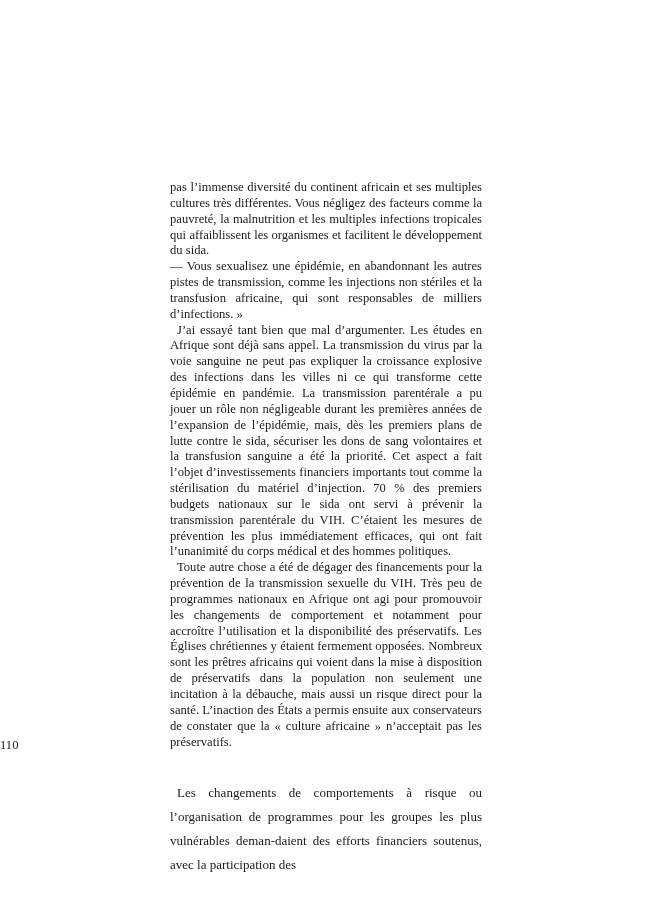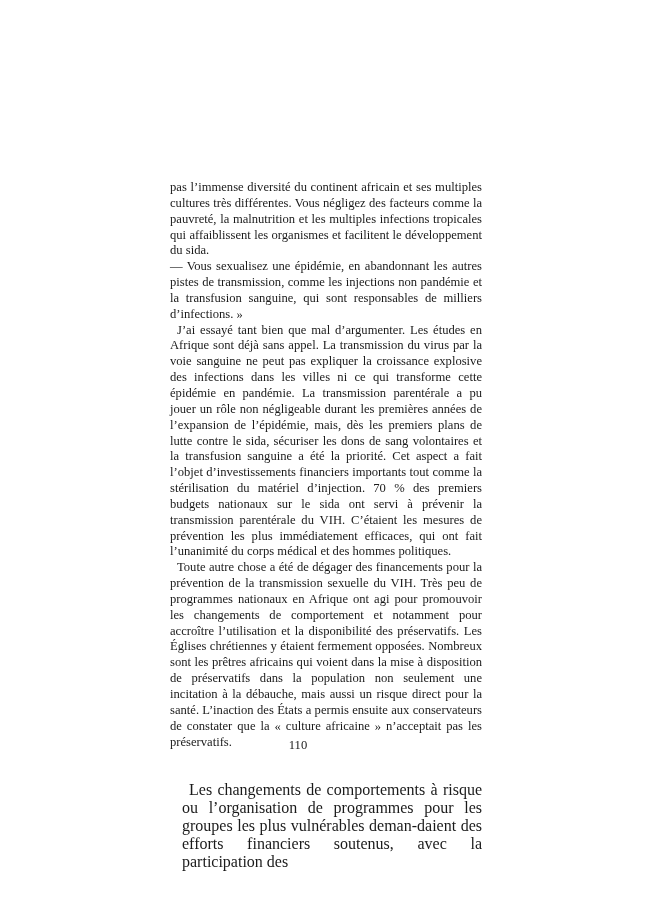--- a/index.html
+++ b/index.html
@@ -32,41 +32,40 @@
     .italic {
     }
     .indent {
       text-indent: 7px;
     }
     .spacer {
       height: 31px;
     }
     .roman-para {
       font-style: normal;
-      font-size: 16px;
-      line-height: 18px;
+      font-size: 13px;
+      line-height: 24px;
       text-indent: 7px;
-      margin-left: 12px;
     }
     .page-number {
       position: absolute;
       left: 0;
       width: 596px;
       top: 738px;
-      text-align: center;
+      text-align: left;
       font-size: 12.6px;
       line-height: 15px;
       color: #1a1a1a;
     }
   </style>
 </head>
 <body>
 
 <div class="page">
   <p class="para italic">pas l’immense diversité du continent africain et ses multiples cultures très différentes. Vous négligez des facteurs comme la pauvreté, la malnutrition et les multiples infections tropicales qui affaiblissent les organismes et facilitent le développement du sida.</p>
-  <p class="para italic">— Vous sexualisez une épidémie, en abandonnant les autres pistes de transmission, comme les injections non pandémie et la transfusion sanguine, qui sont responsables de milliers d’infections. »</p>
+  <p class="para italic">— Vous sexualisez une épidémie, en abandonnant les autres pistes de transmission, comme les injections non stériles et la transfusion africaine, qui sont responsables de milliers d’infections. »</p>
   <p class="para italic indent">J’ai essayé tant bien que mal d’argumenter. Les études en Afrique sont déjà sans appel. La transmission du virus par la voie sanguine ne peut pas expliquer la croissance explosive des infections  dans les villes ni ce qui transforme cette épidémie en pandémie. La transmission parentérale a pu jouer un rôle non négligeable durant les premières années de l’expansion de l’épidémie, mais, dès les premiers plans de lutte contre le sida, sécuriser les dons de sang volontaires et la transfusion sanguine a été la priorité. Cet aspect a fait l’objet d’investissements financiers importants tout comme la stérilisation du matériel d’injection. 70 % des premiers budgets nationaux sur le sida ont servi à prévenir la transmission parentérale du VIH. C’étaient les mesures de prévention les plus immédiatement efficaces, qui ont fait l’unanimité du corps médical et des hommes politiques.</p>
   <p class="para italic indent">Toute autre chose a été de dégager des financements pour la prévention de la transmission sexuelle du VIH. Très peu de programmes nationaux en Afrique ont agi pour promouvoir les changements de comportement et notamment pour accroître l’utilisation et la disponibilité des préservatifs. Les Églises chrétiennes y étaient fermement opposées. Nombreux sont les prêtres africains qui voient dans la mise à disposition de préservatifs dans la population non seulement une incitation à la débauche, mais aussi un risque direct pour la santé. L’inaction des États a permis ensuite aux conservateurs de constater que la « culture africaine » n’acceptait pas les préservatifs.</p>
   <div class="spacer"></div>
   <p class="para roman-para">Les changements de comportements à risque ou l’organisation de programmes pour les groupes les plus vulnérables deman-daient des efforts financiers soutenus, avec la participation des</p>
 </div>
 
 <div class="page-number">110</div>
 
 </body></html>

